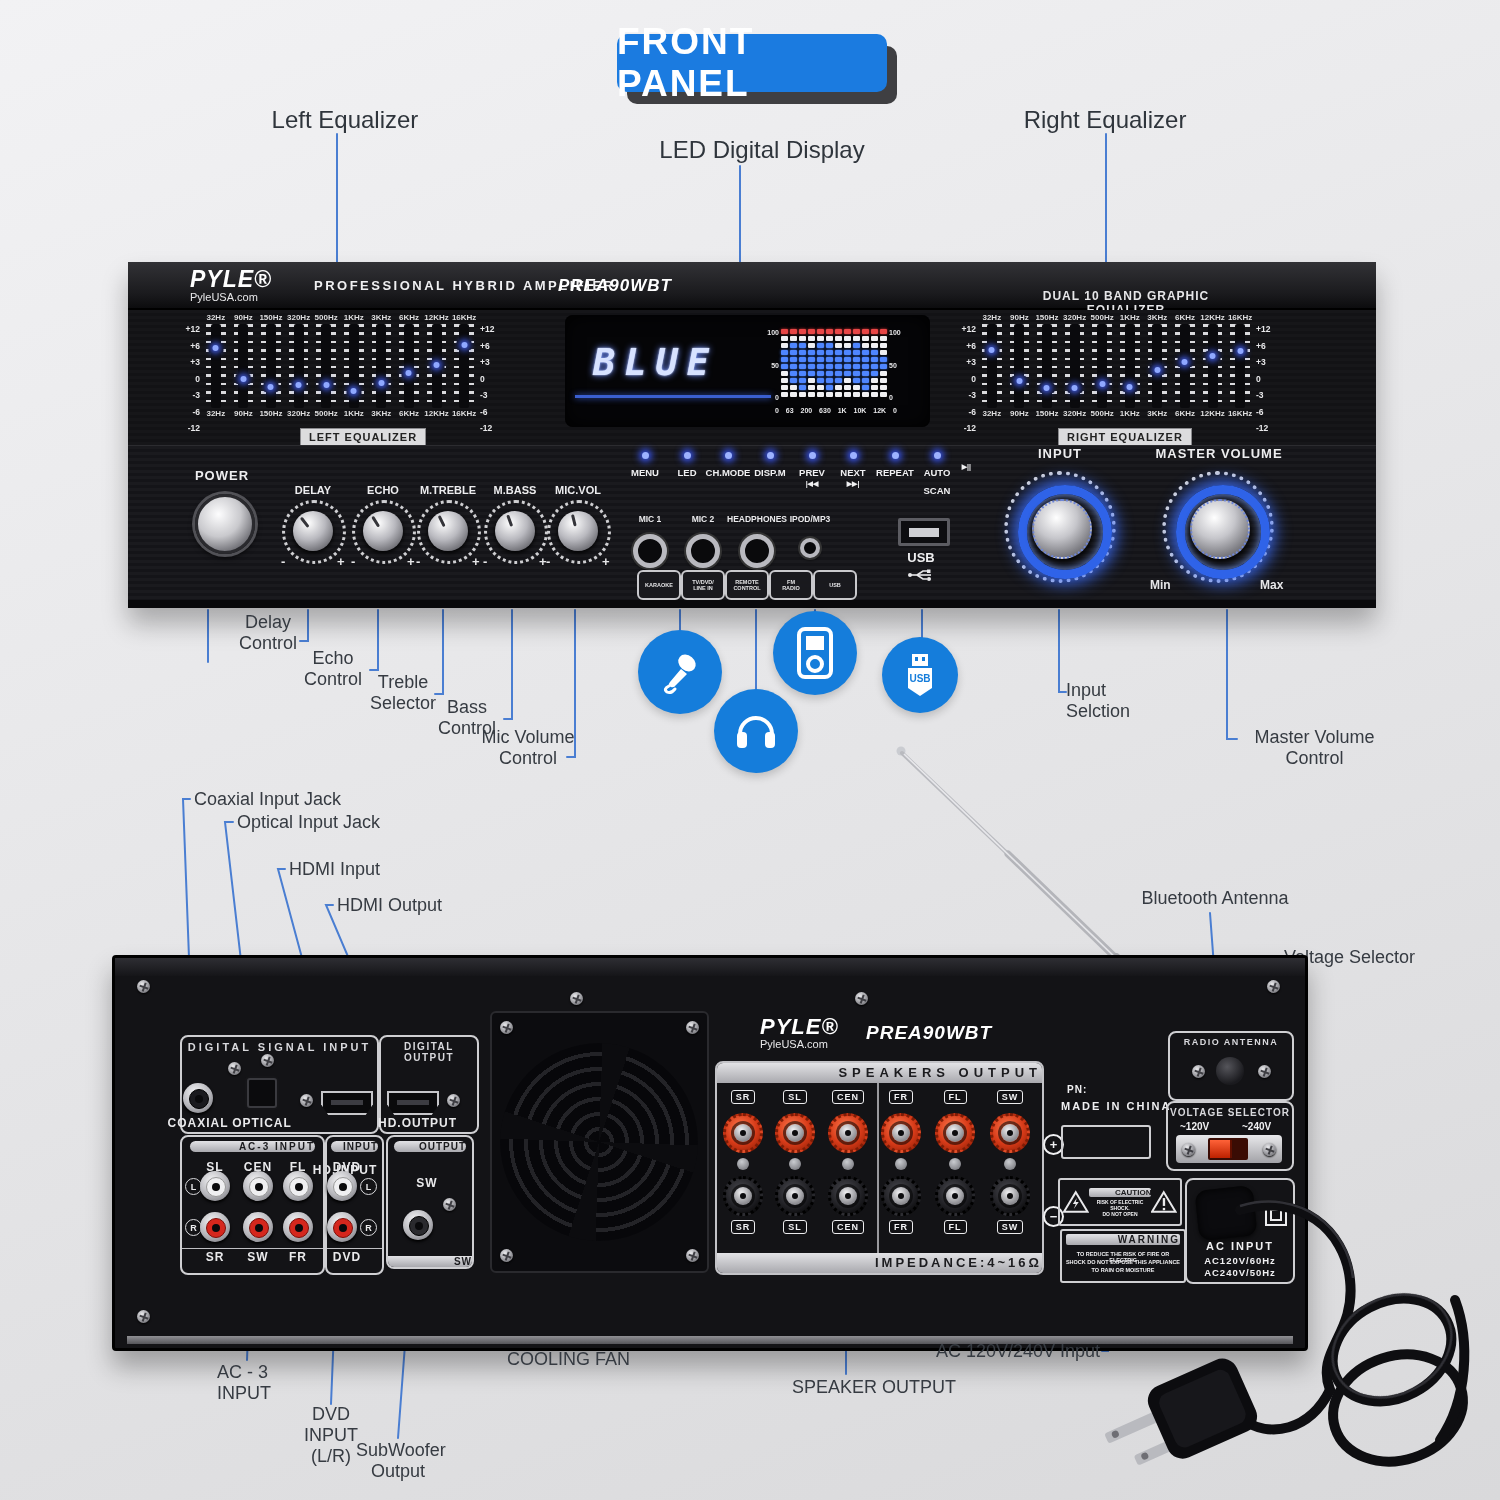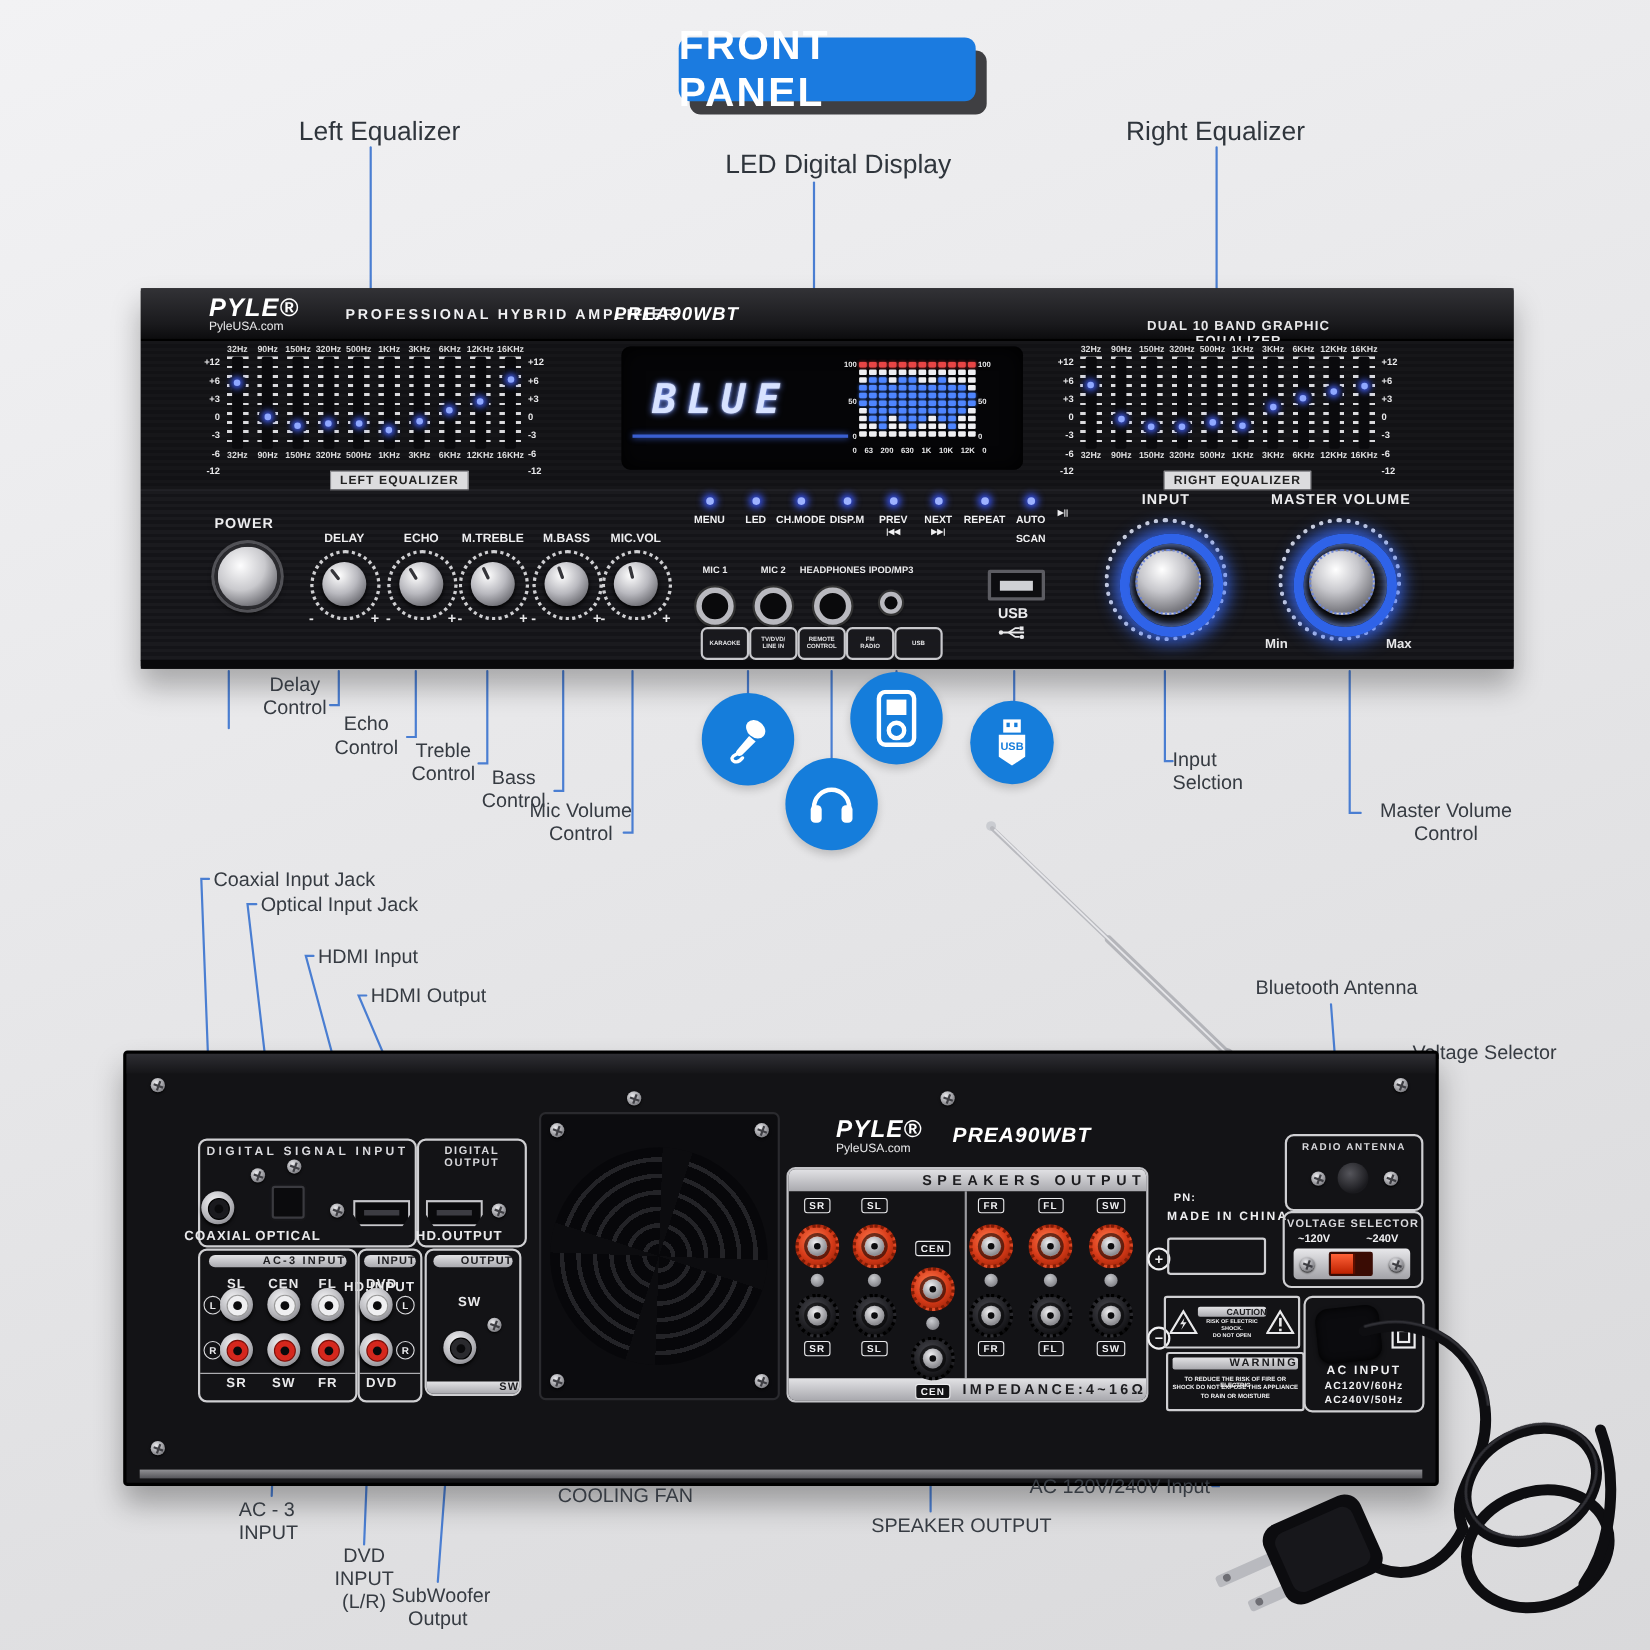--- a/index.html
+++ b/index.html
@@ -709,21 +709,21 @@
     <div class="pm" style="left:1132px;top:316px;font-size:12px;">Max</div>
 
     <div class="fp-bottom"></div>
   </div>
 
   <div class="callout" style="left:218px;top:612px;width:100px;">Delay
 Control</div>
   <div class="callout" style="left:283px;top:648px;width:100px;">Echo
 Control</div>
   <div class="callout" style="left:353px;top:672px;width:100px;">Treble
-Control</div>
+Selector</div>
   <div class="callout" style="left:417px;top:697px;width:100px;">Bass
 Control</div>
   <div class="callout" style="left:458px;top:727px;width:140px;">Mic Volume
 Control</div>
   <div class="callout left" style="left:1066px;top:680px;width:120px;">Input
 Selction</div>
   <div class="callout" style="left:1237px;top:727px;width:155px;">Master Volume
 Control</div>
 
   <div class="bicon" style="left:638px;top:630px;width:84px;height:84px;">
@@ -909,21 +909,21 @@
     <div class="spk-col" style="left:604px;"><span class="spk-chip">SR</span><div class="post red">
           <div class="core"></div>
         </div><div class="spk-screw"></div><div class="post black">
           <div class="core"></div>
         </div><span class="spk-chip">SR</span></div>
     <div class="spk-col" style="left:656px;"><span class="spk-chip">SL</span><div class="post red">
           <div class="core"></div>
         </div><div class="spk-screw"></div><div class="post black">
           <div class="core"></div>
         </div><span class="spk-chip">SL</span></div>
-    <div class="spk-col" style="left:709px;margin-top:39px;"><span class="spk-chip">CEN</span><div class="post red">
+    <div class="spk-col" style="left:709px;"><span class="spk-chip">CEN</span><div class="post red">
           <div class="core"></div>
         </div><div class="spk-screw"></div><div class="post black">
           <div class="core"></div>
         </div><span class="spk-chip">CEN</span></div>
     <div class="spk-col" style="left:762px;"><span class="spk-chip">FR</span><div class="post red">
           <div class="core"></div>
         </div><div class="spk-screw"></div><div class="post black">
           <div class="core"></div>
         </div><span class="spk-chip">FR</span></div>
     <div class="spk-col" style="left:816px;"><span class="spk-chip">FL</span><div class="post red">

